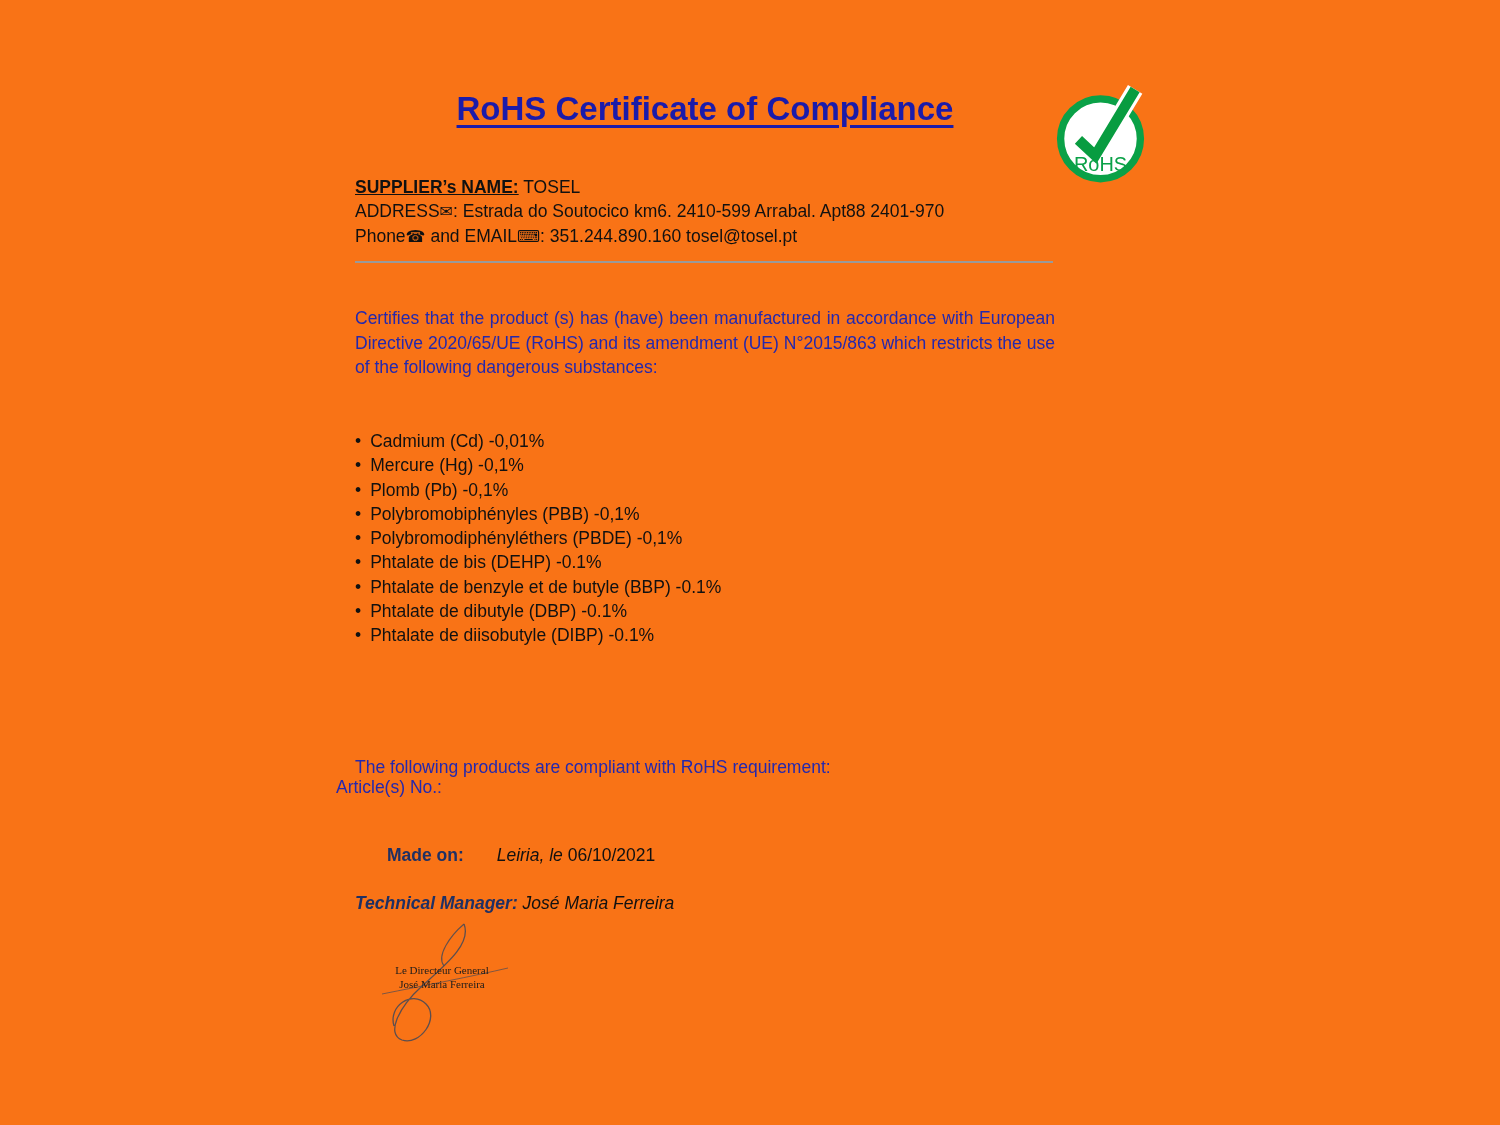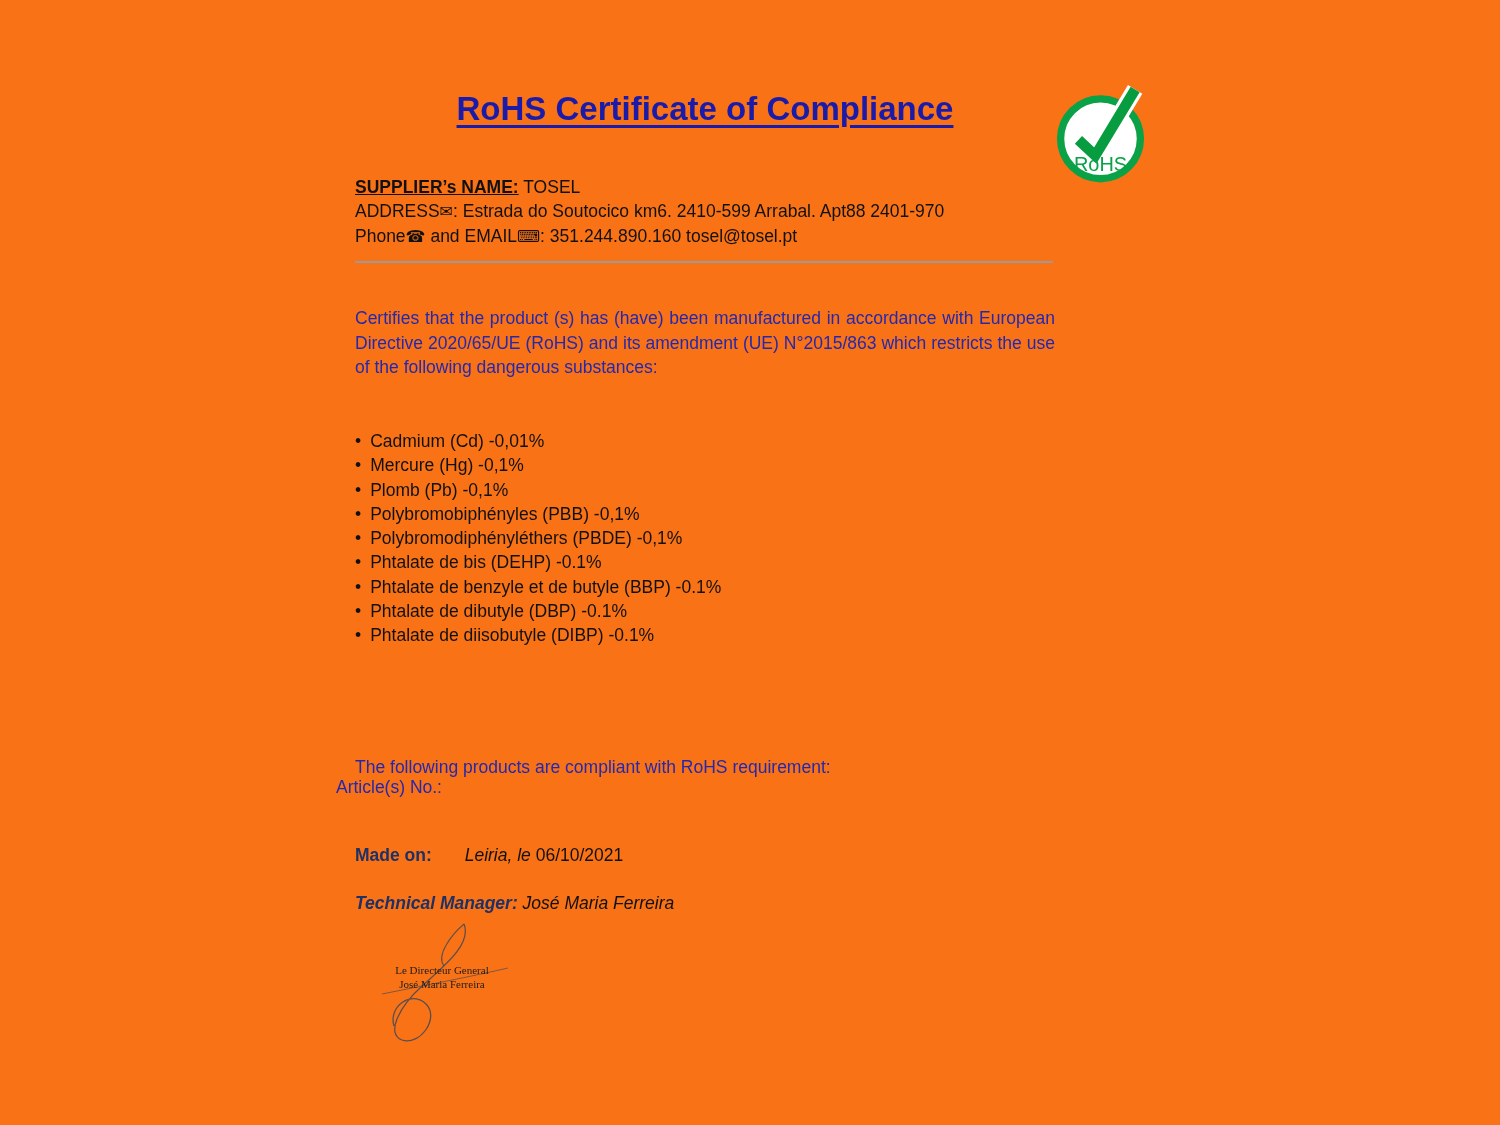--- a/index.html
+++ b/index.html
@@ -39,21 +39,21 @@
   .substances-list{position:absolute;left:355px;top:429px;list-style:none;}
   .substances-list li{
     font-size:17.5px;line-height:24.3px;color:#111;
   }
   .substances-list li::before{content:"\2022";margin-right:9px;}
 
   .products-line{position:absolute;left:355px;top:734px;font-size:17.5px;color:var(--body-blue);margin-top:23px;}
   .article-line{position:absolute;left:336px;top:777px;font-size:17.5px;color:var(--body-blue);}
 
   .made-on-line{position:absolute;left:355px;top:845px;font-size:17.5px;color:#111;}
-  .made-on-line .lbl{font-weight:bold;color:var(--navy);}
+  .made-on-line .lbl{font-weight:bold;color:var(--navy);margin-left:32px;}
   .made-on-line .it{font-style:italic;margin-left:28px;}
 
   .tech-line{position:absolute;left:355px;top:893px;font-size:17.5px;color:#111;}
   .tech-line .lbl{font-weight:bold;color:var(--navy);font-style:italic;}
   .tech-line .it{font-style:italic;}
 
   .signature{position:absolute;left:352px;top:920px;width:185px;height:135px;}
   .signature text{font-family:"Liberation Serif",serif;font-size:11px;fill:#1b1b1b;}
 </style>
 </head>

